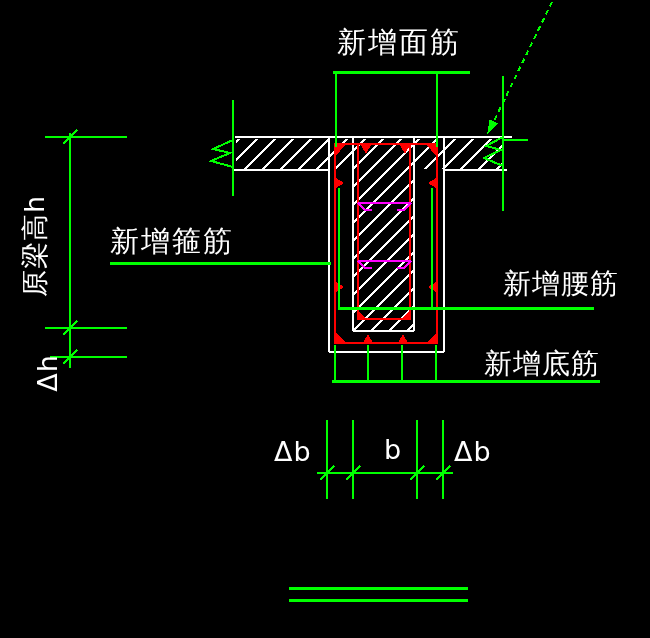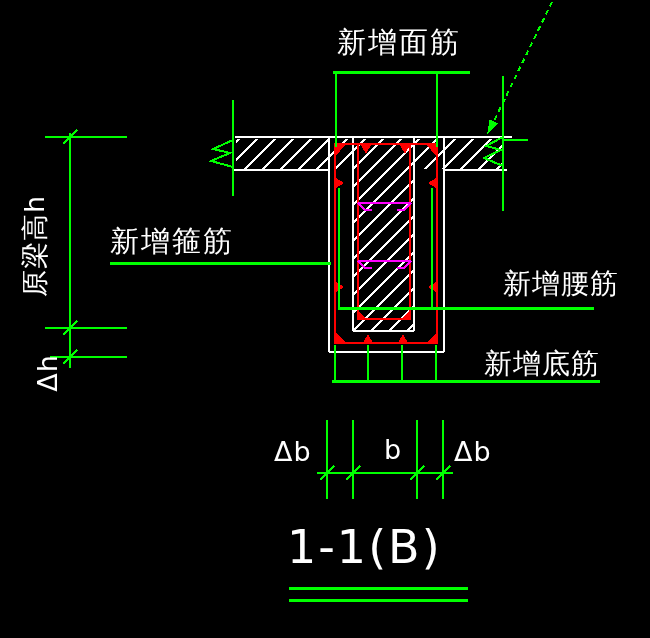--- a/index.html
+++ b/index.html
@@ -181,15 +181,14 @@
   <div class="lbl dim rot" style="left:-16px;top:231px;font-size:27px;">原梁高h</div>
 
   <div class="lbl dim rot" style="left:29px;top:358px;">Δh</div>
 
   <div class="lbl dim" style="left:274px;top:437px;">Δb</div>
 
   <div class="lbl dim" style="left:384px;top:435px;">b</div>
 
   <div class="lbl dim" style="left:454px;top:437px;">Δb</div>
 
-  <div class="lbl title" style="left:287px;top:522px;">1-1(B)</div>
 
 </div>
 
 </body></html>

